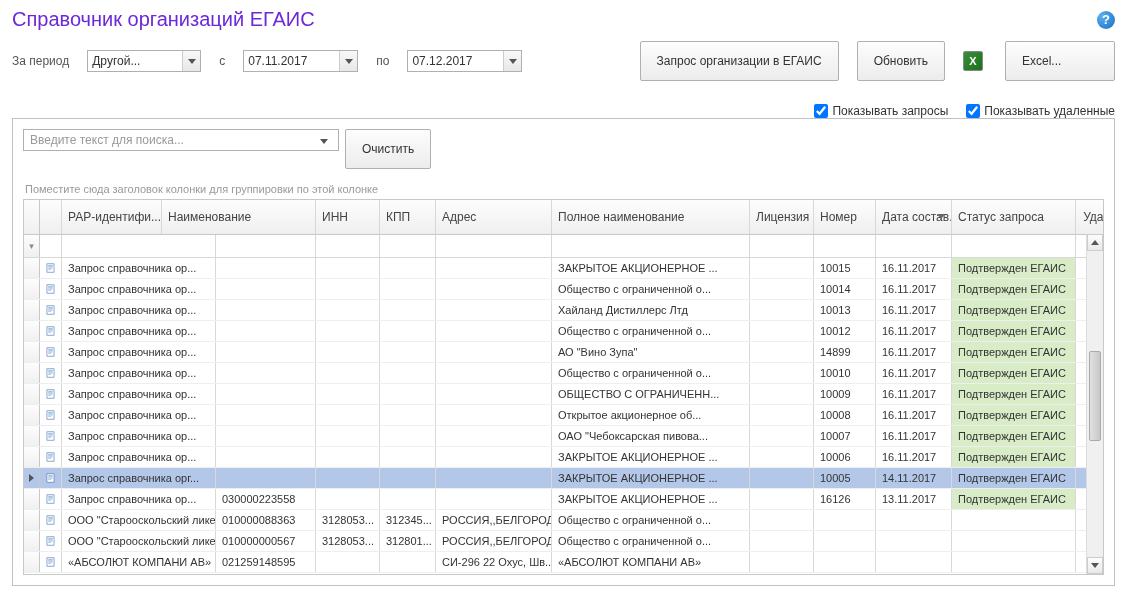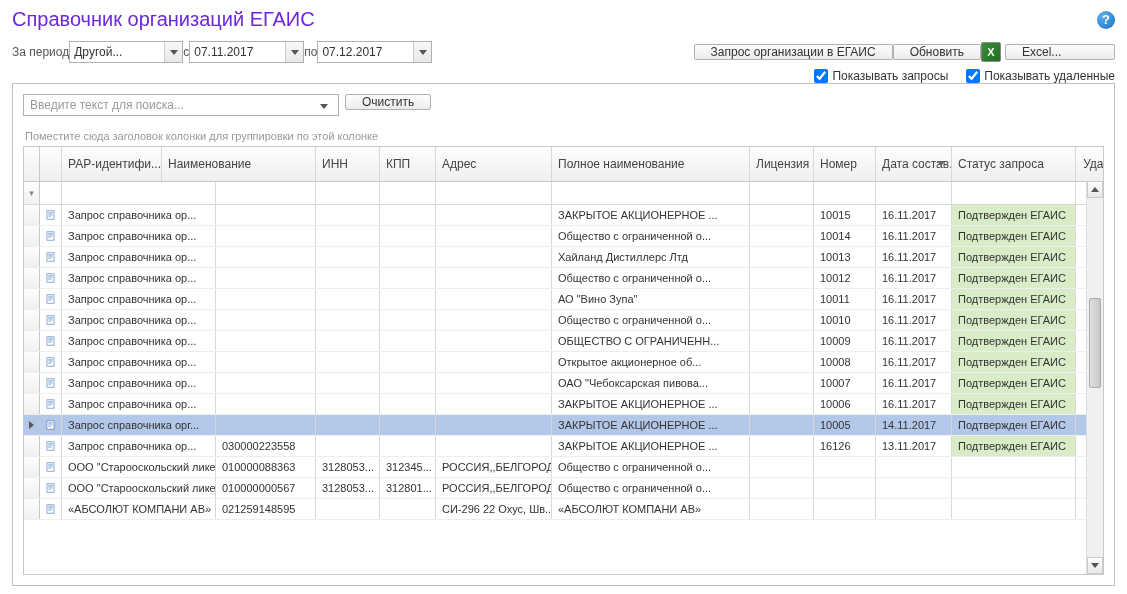--- a/index.html
+++ b/index.html
@@ -1,29 +1,29 @@
 <!DOCTYPE html>
 <html><head>
 <meta charset="utf-8">
 <style>
 * { box-sizing: border-box; margin: 0; padding: 0; }
 body { font-family: "Segoe UI", Tahoma, Arial, sans-serif; font-size: 12px; color: #333; background: #fff; overflow: hidden; }
 .window { width: 1127px; height: 594px; display: flex; flex-direction: column; padding: 8px 12px; }
 .title-row { display: flex; align-items: center; justify-content: space-between; margin-bottom: 10px; }
 .title { font-size: 20px; font-weight: 400; color: #6d28d9; }
 .help-icon { width: 18px; height: 18px; border-radius: 50%; background: radial-gradient(circle at 30% 30%, #5ab0f0, #1a6fc0); color: #fff; font-weight: bold; font-size: 13px; display:flex; align-items:center; justify-content:center; cursor:pointer;}
-.filter-row { display: flex; align-items: center; gap: 0; margin-bottom: 6px; }
+.filter-row { display: flex; align-items: center; gap: 18px; margin-bottom: 23px; }
 .filter-row .spacer { flex: 1; }
 .lbl { color: #555; }
 .combo, .date-inp { border: 1px solid #b0b0b0; background: #fff; height: 22px; display: flex; align-items: center; padding: 0 4px; position: relative; }
 .combo { width: 114px; }
 .date-inp { width: 115px; }
 .combo .dd, .date-inp .dd { position: absolute; right: 0; top: 0; width: 18px; height: 100%; border-left: 1px solid #ccc; background: linear-gradient(#f8f8f8,#e8e8e8); display:flex; align-items:center; justify-content:center; }
 .dd svg { width: 8px; height: 5px; }
-.btn { height: 16px; border: 1px solid #b0b0b0; background: linear-gradient(#fdfdfd,#ececec); padding: 6px 16px; display:flex; align-items:center; cursor:pointer; border-radius:2px;}
+.btn { height: 40px; border: 1px solid #b0b0b0; background: linear-gradient(#fdfdfd,#ececec); padding: 6px 16px; display:flex; align-items:center; cursor:pointer; border-radius:2px;}
 .excel-icon { width: 20px; height: 20px; background: linear-gradient(135deg,#3a8f3a,#1e6e1e); border: 1px solid #888; display:flex; align-items:center; justify-content:center; color:#fff; font-weight:bold; font-size:11px; border-radius:2px; margin-right:4px;}
 .chk-row { display: flex; justify-content: flex-end; gap: 18px; }
 .chk { display: flex; align-items: center; gap: 4px; cursor:pointer;}
 .chk input { width:14px; height:14px; }
 .grid-container { flex: 1; border: 1px solid #c0c0c0; padding: 10px; display:flex; flex-direction:column; overflow:hidden;}
 .search-row { display: flex; gap: 6px; margin-bottom: 14px; }
 .search-input { width: 316px; border: 1px solid #b0b0b0; height: 22px; display:flex; align-items:center; position:relative;}
 .search-input input { border:none; outline:none; width: calc(100% - 18px); padding: 0 6px; height:100%; font-size:12px;}
 .search-input input::placeholder { color:#999; }
 .group-hint { color: #999; font-size: 11px; margin-bottom: 4px; padding-left: 2px;}
@@ -289,21 +289,21 @@
                 <line x1="3.5" y1="9" x2="8" y2="9" stroke="#6a9ad0"></line>
               </svg>
             </div>
             <div class="cell c-name">Запрос справочника ор...</div>
             <div class="cell c-rar"></div>
             <div class="cell c-inn"></div>
             <div class="cell c-kpp"></div>
             <div class="cell c-addr"></div>
             <div class="cell c-full">АО "Вино Зупа"</div>
             <div class="cell c-lic"></div>
-            <div class="cell c-num">10011</div>
+            <div class="cell c-num">14899</div>
             <div class="cell c-date">16.11.2017</div>
             <div class="cell c-status status-ok">Подтвержден ЕГАИС</div>
             <div class="cell c-del">
               <div class="chk-box"></div>
             </div>
           </div>
           <div class="row">
             <div class="cell c-rowind"></div>
             <div class="cell c-icon">
               <svg class="doc-icon" viewBox="0 0 14 14">

